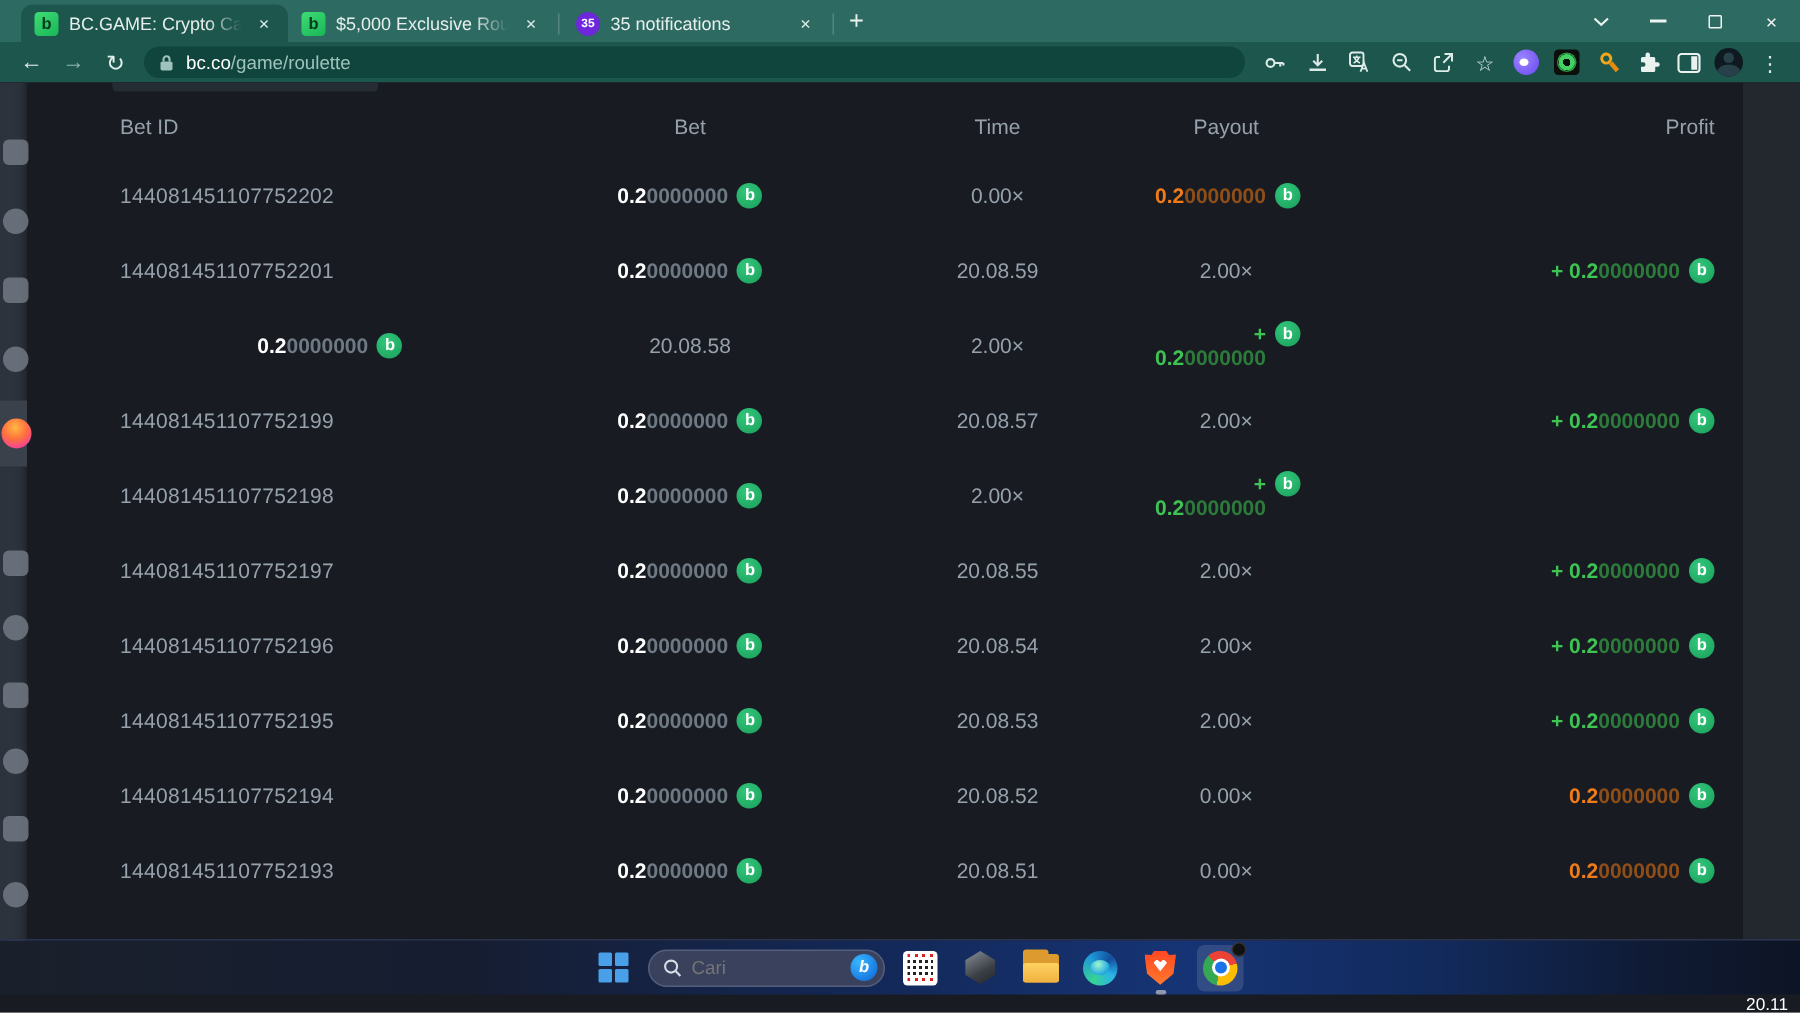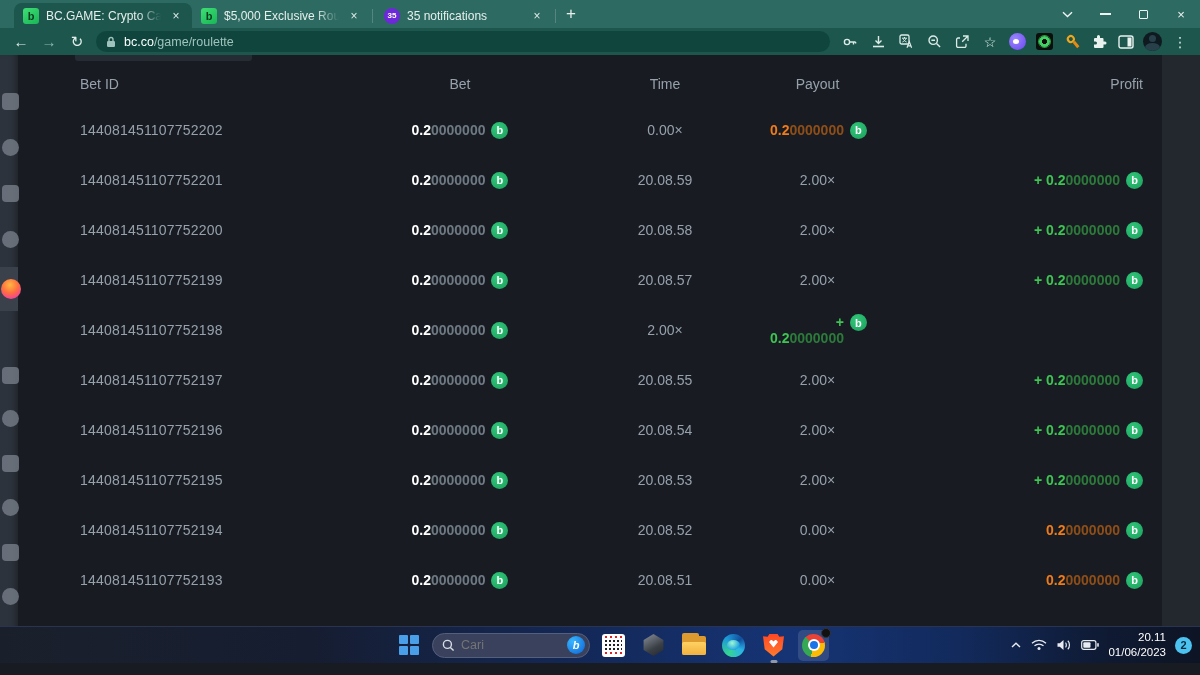--- a/index.html
+++ b/index.html
@@ -94,21 +94,21 @@
   .ico-edge { width:23px; height:23px; border-radius:50%; background:conic-gradient(from 210deg,#35d493,#1e98d8 30%,#124f9e 55%,#2bb3e8 75%,#35d493); position:relative; }
   .ico-edge:after { content:""; position:absolute; left:5px; top:6px; width:13px; height:10px; border-radius:50% 50% 40% 40%; background:radial-gradient(circle at 40% 30%,#9ef7d2,#1fa4e0 70%,transparent 75%); }
   .ico-brave { width:21px; height:23px; background:linear-gradient(#ff4724,#ff7b2d); clip-path:polygon(50% 100%,92% 68%,100% 12%,78% 14%,68% 0%,32% 0%,22% 14%,0% 12%,8% 68%); position:relative; }
   .ico-brave:after { content:""; position:absolute; left:6px; top:6px; width:9px; height:8px; background:#fff; clip-path:polygon(50% 100%,100% 30%,75% 0%,50% 25%,25% 0%,0% 30%); }
   .chrome-tile { width:31px; height:31px; border-radius:5px; background:#ffffff1f; display:flex; align-items:center; justify-content:center; position:relative; }
   .ico-chrome { width:23px; height:23px; border-radius:50%; background:conic-gradient(from -45deg,#ea4335 0 33%,#fbbc05 0 66%,#34a853 0 100%); position:relative; }
   .ico-chrome:before { content:""; position:absolute; inset:5.5px; border-radius:50%; background:#fff; }
   .ico-chrome:after { content:""; position:absolute; inset:7.5px; border-radius:50%; background:#1a73e8; }
   .chrome-badge { position:absolute; top:-2px; right:-2px; width:10px; height:10px; border-radius:50%; background:#111; border:1px solid #333; }
   .run-dash { position:absolute; bottom:-1px; left:50%; transform:translateX(-50%); width:7px; height:2.5px; border-radius:2px; background:#8e99ad; }
-  .tb-tray { position:absolute; right:8px; top:0; height:36px; display:flex; align-items:center; gap:9px; }
+  .tb-tray { position:absolute; right:8px; top:0; height:36px; display:flex; align-items:center; gap:9px;flex-direction:column; }
   .clock { text-align:right; color:#fff; font-size:11.5px; line-height:1.3; }
   .tray-badge { width:17px; height:17px; border-radius:50%; background:#4cc2f1; color:#0a2a3d; font-size:11px; font-weight:bold; display:flex; align-items:center; justify-content:center; }
 </style>
 </head>
 <body>
 
 <div class="screen">
 
   <div class="tabstrip">
     <div class="tab active">
@@ -279,21 +279,20 @@
       <div class="c4 payout-val">2.00×</div>
       <div class="c5 profit win">
         <span class="cell-flex">
           <span><span class="p-main">+ 0.2</span><span class="p-zeros">0000000</span></span>
           <span class="coin">b</span>
         </span>
       </div>
     </div>
 
     <div class="grid trow">
-      <div class="c1 bet-id">144081451107752200</div>
       <div class="c2">
         <span class="cell-flex">
           <span><span class="amt-main">0.2</span><span class="amt-zeros">0000000</span></span>
           <span class="coin">b</span>
         </span>
       </div>
       <div class="c3 time-val">20.08.58</div>
       <div class="c4 payout-val">2.00×</div>
       <div class="c5 profit win">
         <span class="cell-flex">

